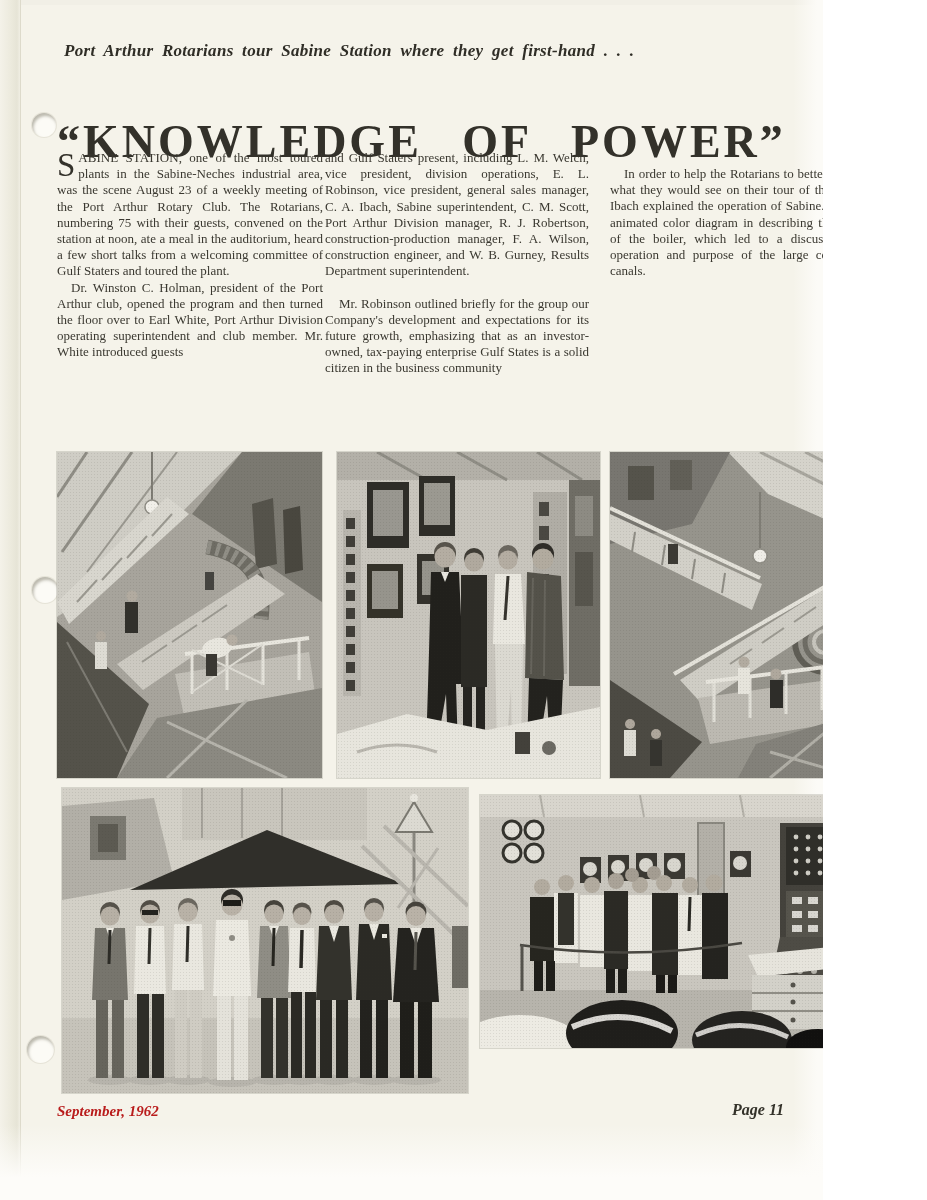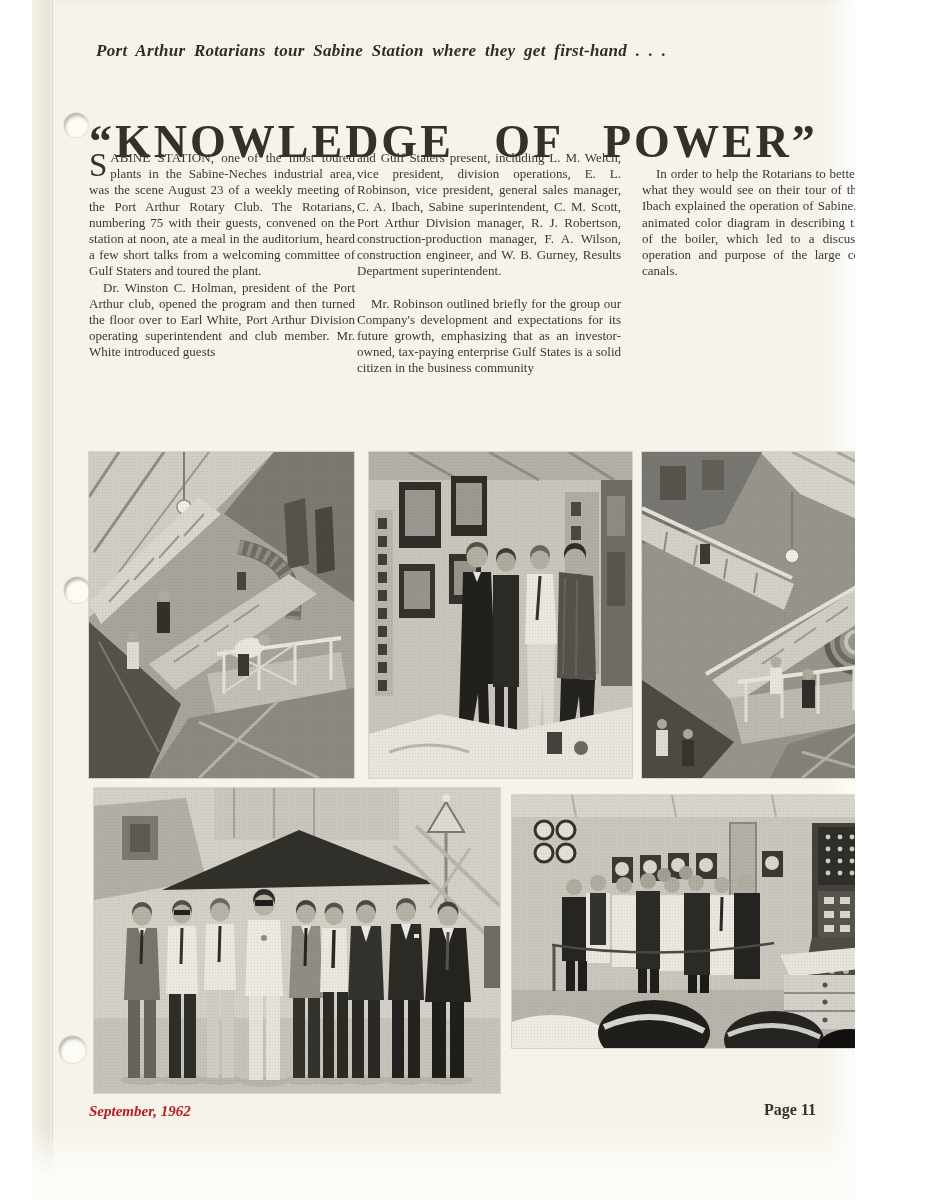--- a/index.html
+++ b/index.html
@@ -1,17 +1,17 @@
 <!DOCTYPE html>
 <html><head>
 <meta charset="utf-8">
 <style>
   html,body{margin:0;padding:0;}
   body{width:927px;height:1200px;background:#ffffff;font-family:"Liberation Serif", serif;}
-  .page{position:relative;width:823px;height:1200px;background:#f5f3ea;overflow:hidden;margin-left:32px;}
+  .page{position:relative;width:823px;height:1200px;background:#f5f3ea;overflow:hidden;}
   .edge-left{position:absolute;left:0;top:0;bottom:0;width:20px;
     background:linear-gradient(90deg,#f4f2e9 0%,#eceadd 55%,#e6e4d6 85%,#f0eee3 100%);
     border-right:1px solid #dddacb;}
   .edge-right{position:absolute;right:0;top:0;bottom:0;width:30px;
     background:linear-gradient(90deg,rgba(252,251,247,0),#fcfbf7 80%);}
   .edge-bottom{position:absolute;left:0;right:0;bottom:0;height:75px;
     background:linear-gradient(180deg,rgba(252,251,248,0),#fdfcf9 70%);}
   .edge-top{position:absolute;left:0;right:0;top:0;height:5px;background:#efede2;opacity:.6;}
 
   .punch-hole{position:absolute;border-radius:50%;background:#fcfbf6;
@@ -44,21 +44,21 @@
     background-image:radial-gradient(rgba(55,53,46,.10) 1px, transparent 1px);
     background-size:3px 3px;}
   #photo1{left:57px;top:452px;width:265px;height:326px;}
   #photo2{left:337px;top:452px;width:263px;height:326px;}
   #photo3{left:610px;top:452px;width:278px;height:326px;}
   #photo4{left:62px;top:788px;width:406px;height:305px;}
   #photo5{left:480px;top:795px;width:410px;height:253px;}
 
   .footer-left{position:absolute;left:57px;top:1103px;font-style:italic;font-weight:bold;
     font-size:15px;color:#b91c1c;}
-  .footer-right{position:absolute;right:39px;top:1101px;font-weight:bold;
+  .footer-right{position:absolute;right:39px;top:1101px;font-style:italic;font-weight:bold;
     font-size:16px;color:#34322a;}
 </style>
 </head>
 <body>
 
 <div class="page">
   <div class="edge-top"></div>
   <div class="edge-left"></div>
   <div class="edge-right"></div>
   <div class="edge-bottom"></div>

